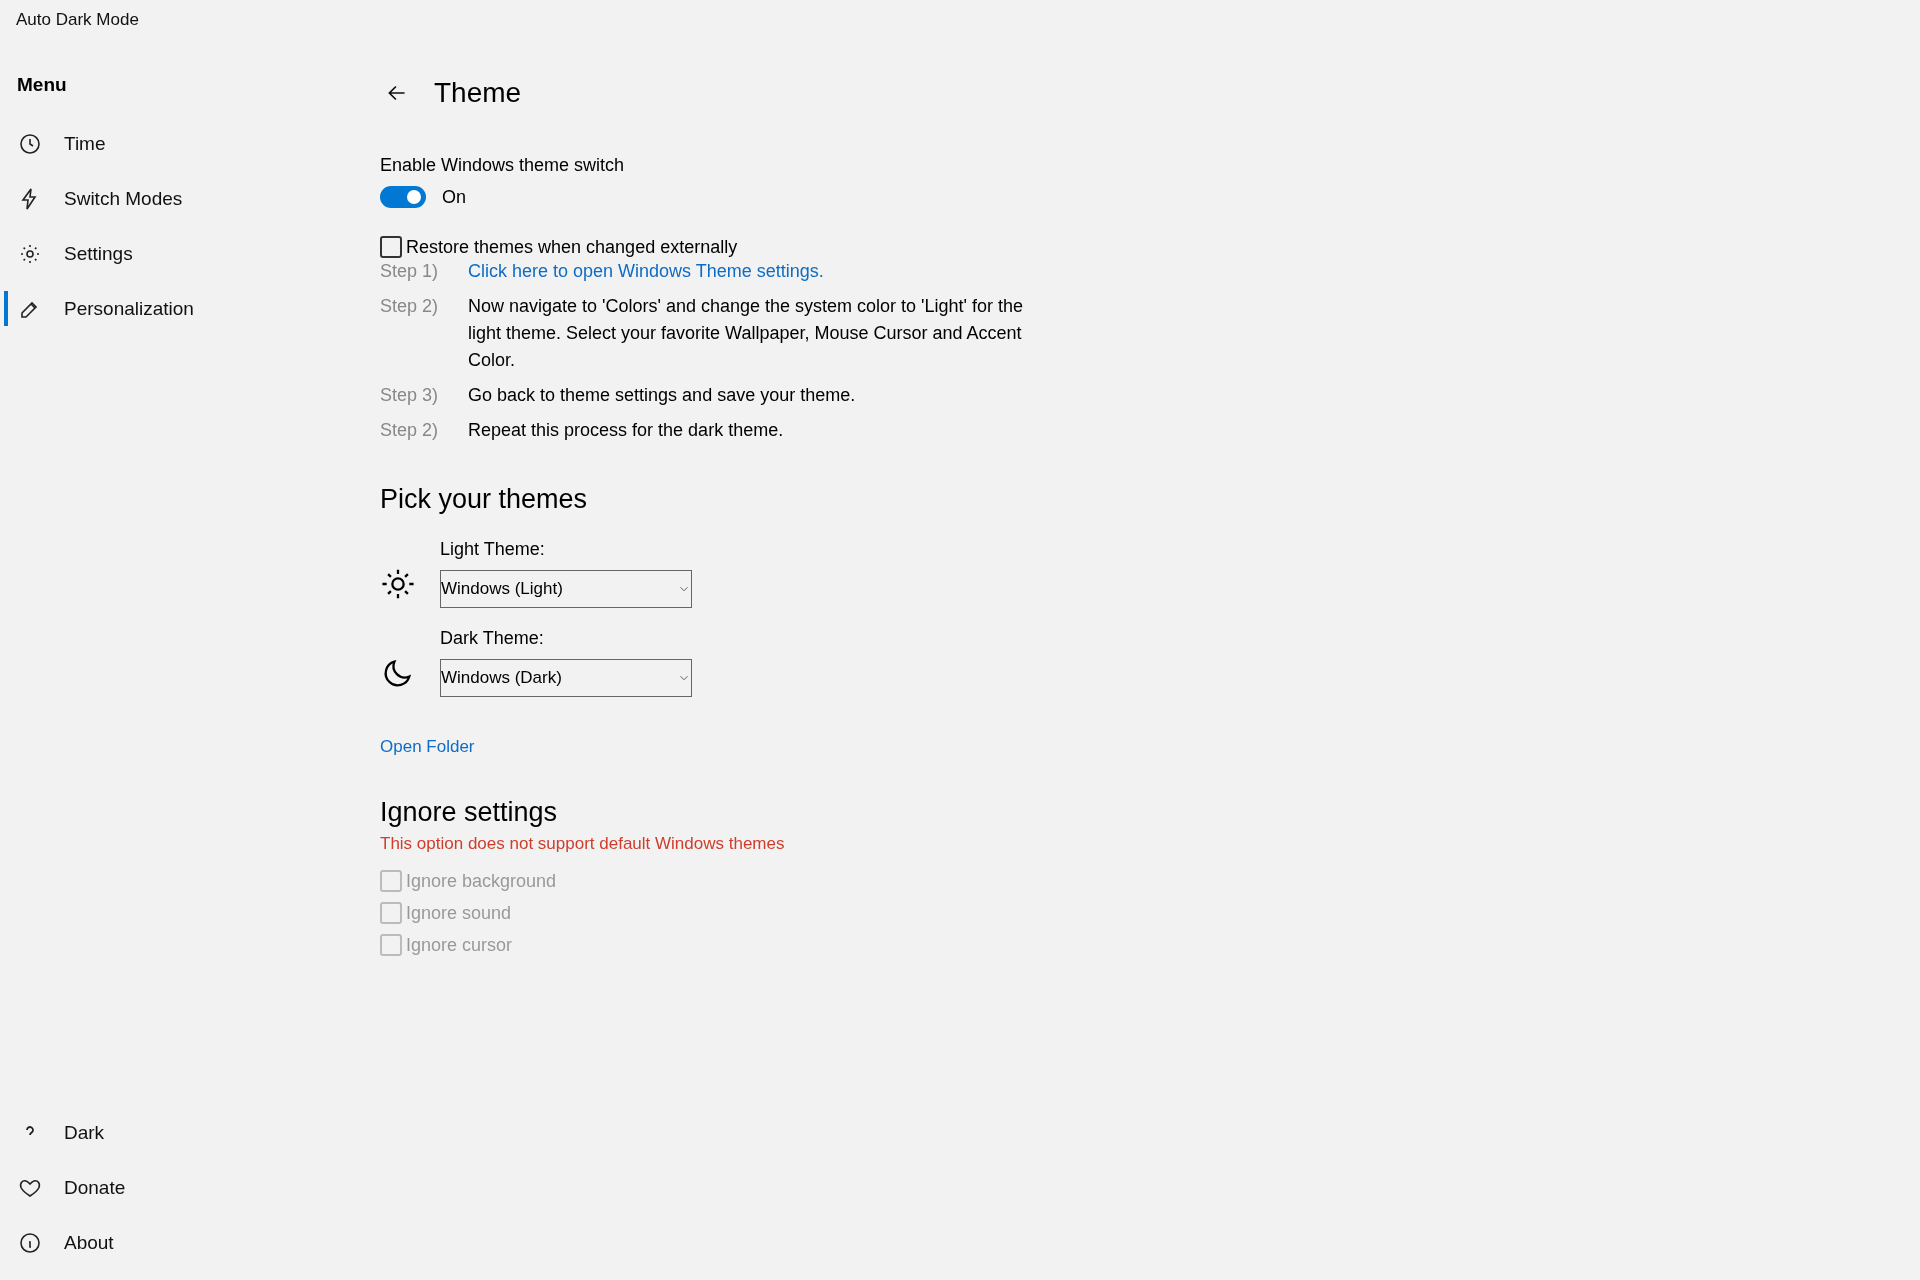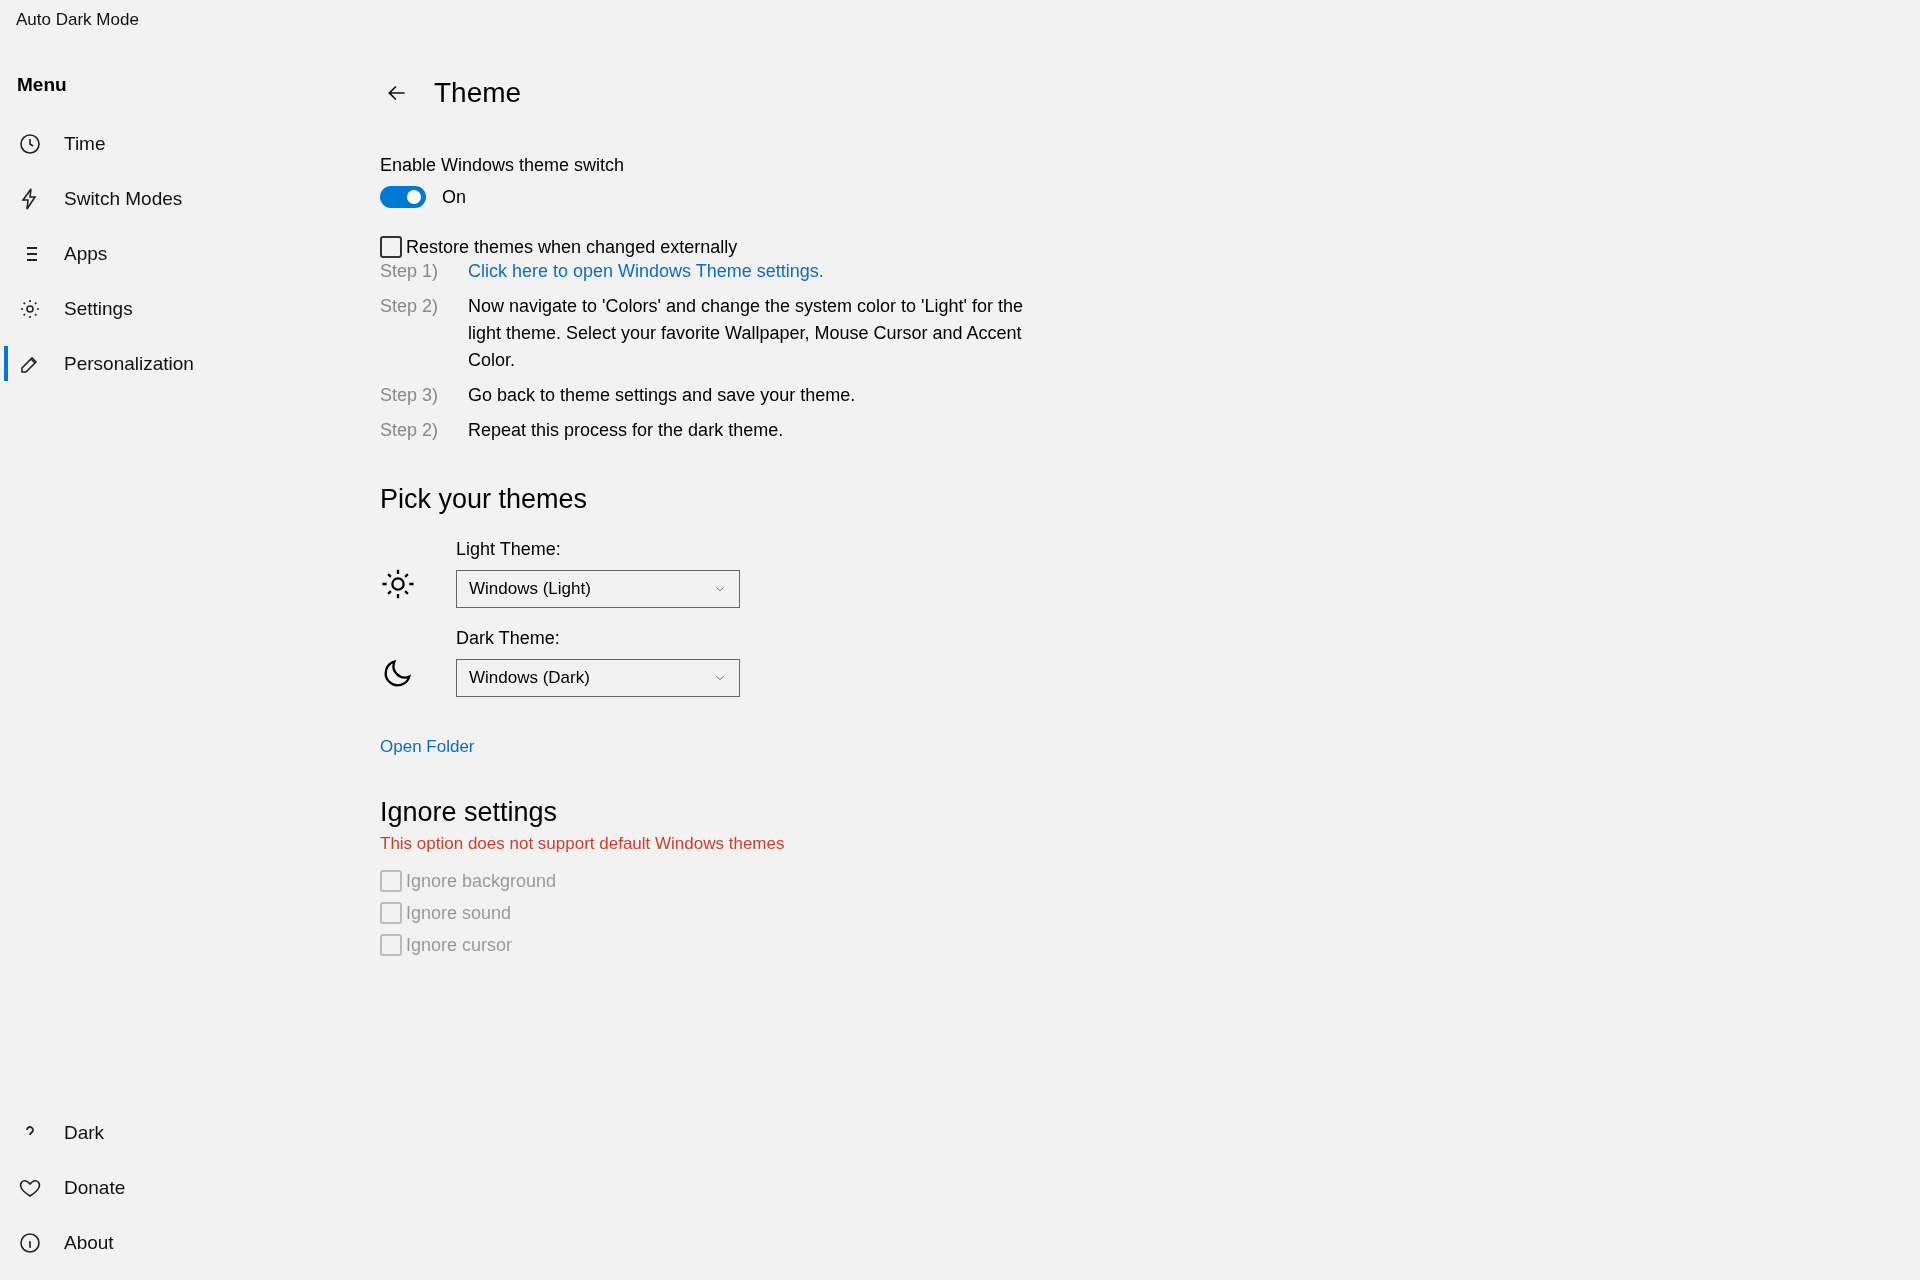--- a/index.html
+++ b/index.html
@@ -148,44 +148,44 @@
   .step-n {
     color: #888;
     min-width: 60px;
     flex-shrink: 0;
   }
   .step-text { color: #000; flex: 1; }
   .link { color: #0e6cc4; cursor: pointer; }
   .theme-row {
     display: flex;
     align-items: flex-end;
-    gap: 40px;
+    gap: 24px;
     margin-bottom: 20px;
   }
   .theme-icon {
     width: 36px; height: 36px;
     display: flex; align-items: center; justify-content: center;
     color: #000;
     margin-bottom: 6px;
   }
   .theme-icon svg { width: 34px; height: 34px; }
   .select-col { }
   .select-label {
     font-size: 18px;
     margin-bottom: 10px;
   }
   .select {
-    width: 284px;
+    width: 252px;
     height: 38px;
     border: 1px solid #666;
     background: #f2f2f2;
     display: flex;
     align-items: center;
     justify-content: space-between;
-    padding: 0 12px;
+    padding: 0 0;
     font-size: 17px;
     cursor: pointer;
   }
   .chevron {
     width: 14px; height: 14px;
   }
   .open-folder {
     display: inline-block;
     margin-top: 20px;
     font-size: 17px;
@@ -215,28 +215,20 @@
         </span>
         <span>Time</span>
       </div>
       <div class="nav-item">
         <span class="icon">
           <svg viewBox="0 0 24 24" fill="none" stroke-width="1.6">
               <path d="M13 2 5 13h5l-1 9 8-12h-5l1-8Z"></path>
             </svg>
         </span>
         <span>Switch Modes</span>
-      </div>
-      <div class="nav-item">
-        <span class="icon">
-          <svg viewBox="0 0 24 24" fill="none" stroke-width="1.8">
-              <path d="M5 6h.01M5 12h.01M5 18h.01M9 6h10M9 12h10M9 18h10"></path>
-            </svg>
-        </span>
-        <span>Apps</span>
       </div>
       <div class="nav-item">
         <span class="icon">
           <svg viewBox="0 0 24 24" fill="none" stroke-width="1.6">
               <circle cx="12" cy="12" r="3"></circle>
               <path d="M12 3v2M12 19v2M5.6 5.6l1.4 1.4M17 17l1.4 1.4M3 12h2M19 12h2M5.6 18.4 7 17M17 7l1.4-1.4"></path>
             </svg>
         </span>
         <span>Settings</span>
       </div>

